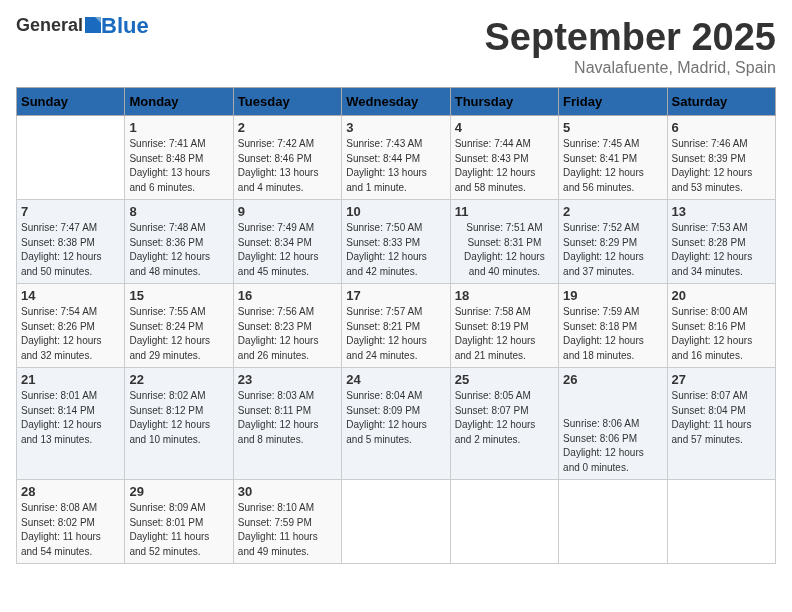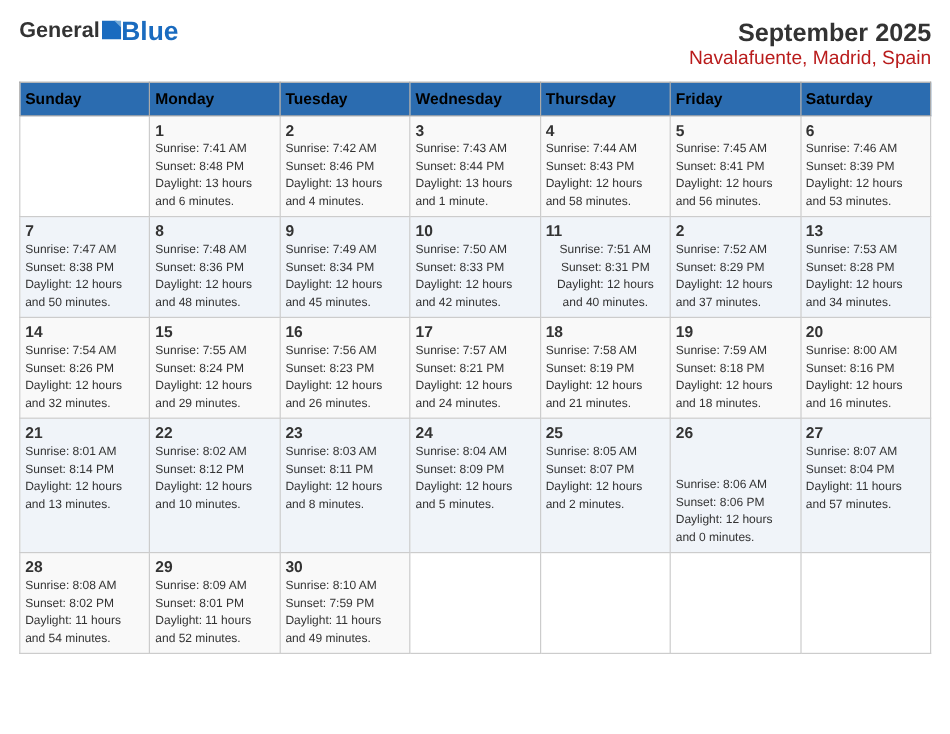--- a/index.html
+++ b/index.html
@@ -35,28 +35,28 @@
       font-weight: bold;
     }
     .logo-row {
       display: flex;
       align-items: center;
     }
     .title-block {
       text-align: right;
     }
     .title-block h1 {
-      font-size: 21px;
+      font-size: 38px;
       font-weight: bold;
       color: #333;
     }
     .title-block h2 {
       font-size: 16px;
       font-weight: normal;
-      color: #b91c1c;
+      color: #737373;
     }
     table {
       width: 100%;
       border-collapse: collapse;
       font-size: 11px;
     }
     thead tr th {
       background: #2b6cb0;
       color: #000000;
       padding: 6px 4px;

